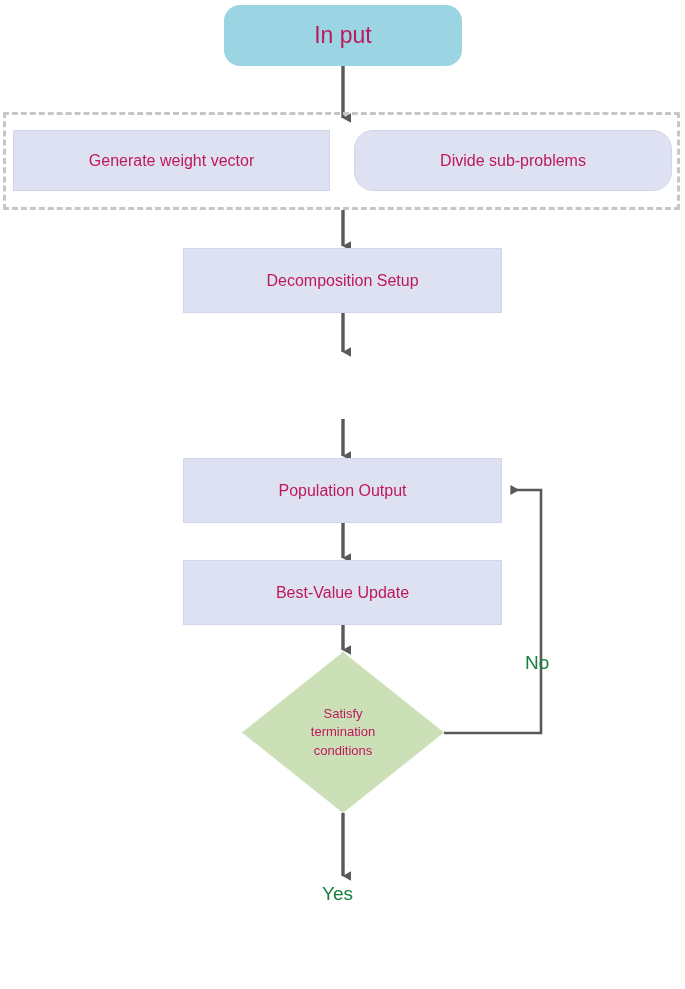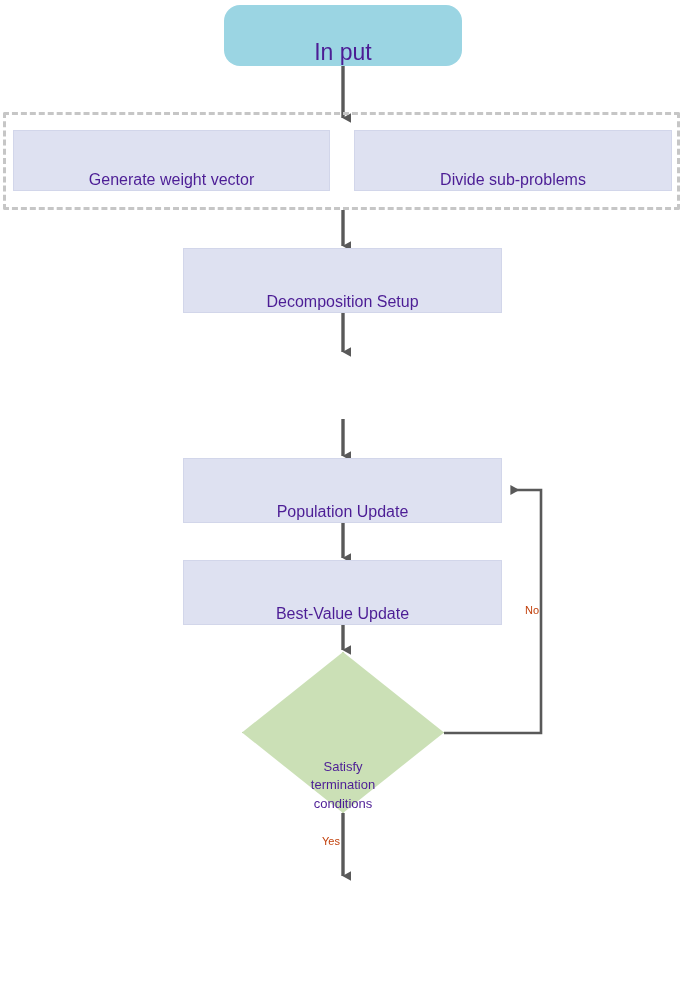--- a/index.html
+++ b/index.html
@@ -17,24 +17,24 @@
   #flow-root {
     position: absolute;
     inset: 0;
     width: 685px;
     height: 989px;
   }
   .node {
     position: absolute;
     box-sizing: border-box;
     display: flex;
-    align-items: flex-end;
+    align-items: center;
     justify-content: center;
     text-align: center;
-    color: #4c1d95;
+    color: #be185d;
     line-height: 1.22;
     white-space: pre-line;
   }
   
   .terminator {
     background: #9BD5E3;
     border-radius: 16px;
   }
   #node-input {
     left: 224px;
@@ -61,20 +61,21 @@
     left: 13px;
     top: 130px;
     width: 317px;
     height: 61px;
   }
   #node-divide-subproblems {
     left: 354px;
     top: 130px;
     width: 318px;
     height: 61px;
+    border-radius: 19px;
   }
   #node-decomposition-setup {
     left: 183px;
     top: 248px;
     width: 319px;
     height: 65px;
   }
   #node-neighbor-recombination {
     left: 183px;
     top: 354px;
@@ -121,23 +122,24 @@
     box-sizing: border-box;
     clip-path: polygon(50% 0%, 100% 50%, 50% 100%, 0% 50%);
   }
   #node-decision .diamond-label {
     position: relative;
     z-index: 2;
   }
   
   .edge-label {
     position: absolute;
-    font-size: 11px;
-    color: #c2410c;
+    font-size: 19px;
+    color: #15803d;
     white-space: nowrap;
+    margin-top: 48px;
   }
   #edge-label-no {
     left: 525px;
     top: 604px;
   }
   #edge-label-yes {
     left: 322px;
     top: 835px;
   }
   svg#connectors {
@@ -194,21 +196,21 @@
   <div class="node process" id="node-divide-subproblems">
     <span>Divide sub-problems</span>
   </div>
 
   <div class="node process" id="node-decomposition-setup">
     <span>Decomposition Setup</span>
   </div>
 
 
   <div class="node process" id="node-population-update">
-    <span>Population Update</span>
+    <span>Population Output</span>
   </div>
 
   <div class="node process" id="node-best-value-update">
     <span>Best-Value Update</span>
   </div>
 
   <div class="node" id="node-decision">
     <span class="diamond-shape"></span>
     <span class="diamond-label">Satisfy
 termination

